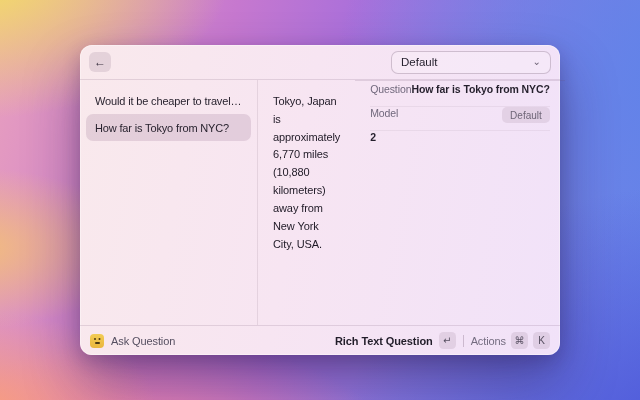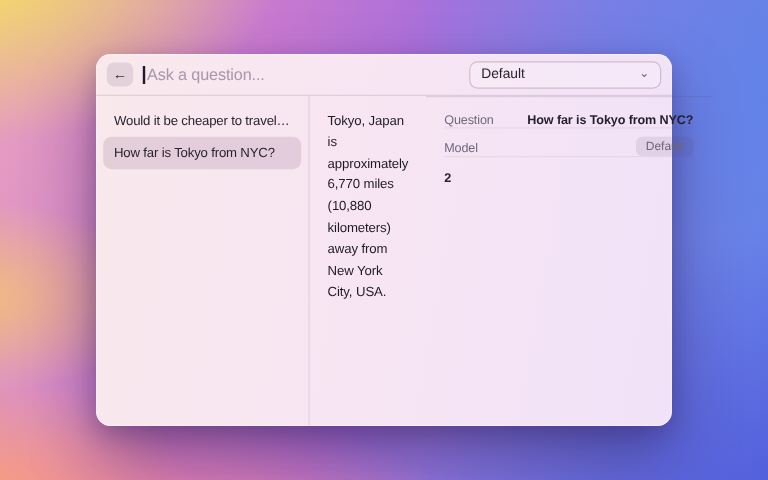--- a/index.html
+++ b/index.html
@@ -72,23 +72,22 @@
   .answer{
     flex:1; padding:13px 15px; font-size:11px; line-height:1.62;
     letter-spacing:-0.1px; color:#1f1a26;
   }
 
   .metadata{
     flex:0 0 auto; border-top:1px solid rgba(104,74,104,0.16);
     padding:2px 15px 4px;
   }
   .mrow{
-    height:24px; display:flex; align-items:flex-end; justify-content:space-between;
+    height:24px; display:flex; align-items:flex-start; justify-content:space-between;
     border-bottom:1px solid rgba(104,74,104,0.08);
-    gap:28px;
   }
   .mrow:last-child{ border-bottom:none; }
   .mlabel{ font-size:10.5px; color:#70687c; letter-spacing:-0.1px; }
   .mvalue{ font-size:10.5px; font-weight:600; color:#241f2c; letter-spacing:-0.1px; }
   .badge{
     background:rgba(96,64,92,0.11); border-radius:5px;
     padding:2.5px 8px; font-size:10px; font-weight:500; color:#6e6577;
   }
 
   
@@ -126,24 +125,20 @@
 </style>
 </head>
 <body>
 
 <div class="window">
 
   <div class="header">
     <div class="back-btn">
       <span>←</span>
     </div>
-    <div class="search">
-      <span class="caret"></span>
-      <span class="placeholder">Ask a question...</span>
-    </div>
     <div class="dropdown">
       <span>Default</span>
       <span class="chev">⌄</span>
     </div>
   </div>
 
   <div class="main">
 
     <div class="sidebar">
       <div class="side-item">
@@ -166,14 +161,31 @@
           <span class="mlabel">Model</span>
           <span class="badge">Default</span>
         </div>
         <div class="mrow">
           <span class="mvalue">2</span>
         </div>
       </div>
     </div>
   </div>
 
+  <div class="footer">
+    <div class="app-icon"></div>
+    <span class="cmd-name">Ask Question</span>
+
+    <div class="foot-right">
+      <div class="primary-action">
+        <span class="primary-label">Rich Text Question</span>
+        <span class="key">↵</span>
+      </div>
+      <div class="vdiv"></div>
+      <div class="actions-btn">
+        <span class="actions-label">Actions</span>
+        <span class="key">⌘</span>
+        <span class="key">K</span>
+      </div>
+    </div>
+  </div>
 
 </div>
 
 </body></html>

